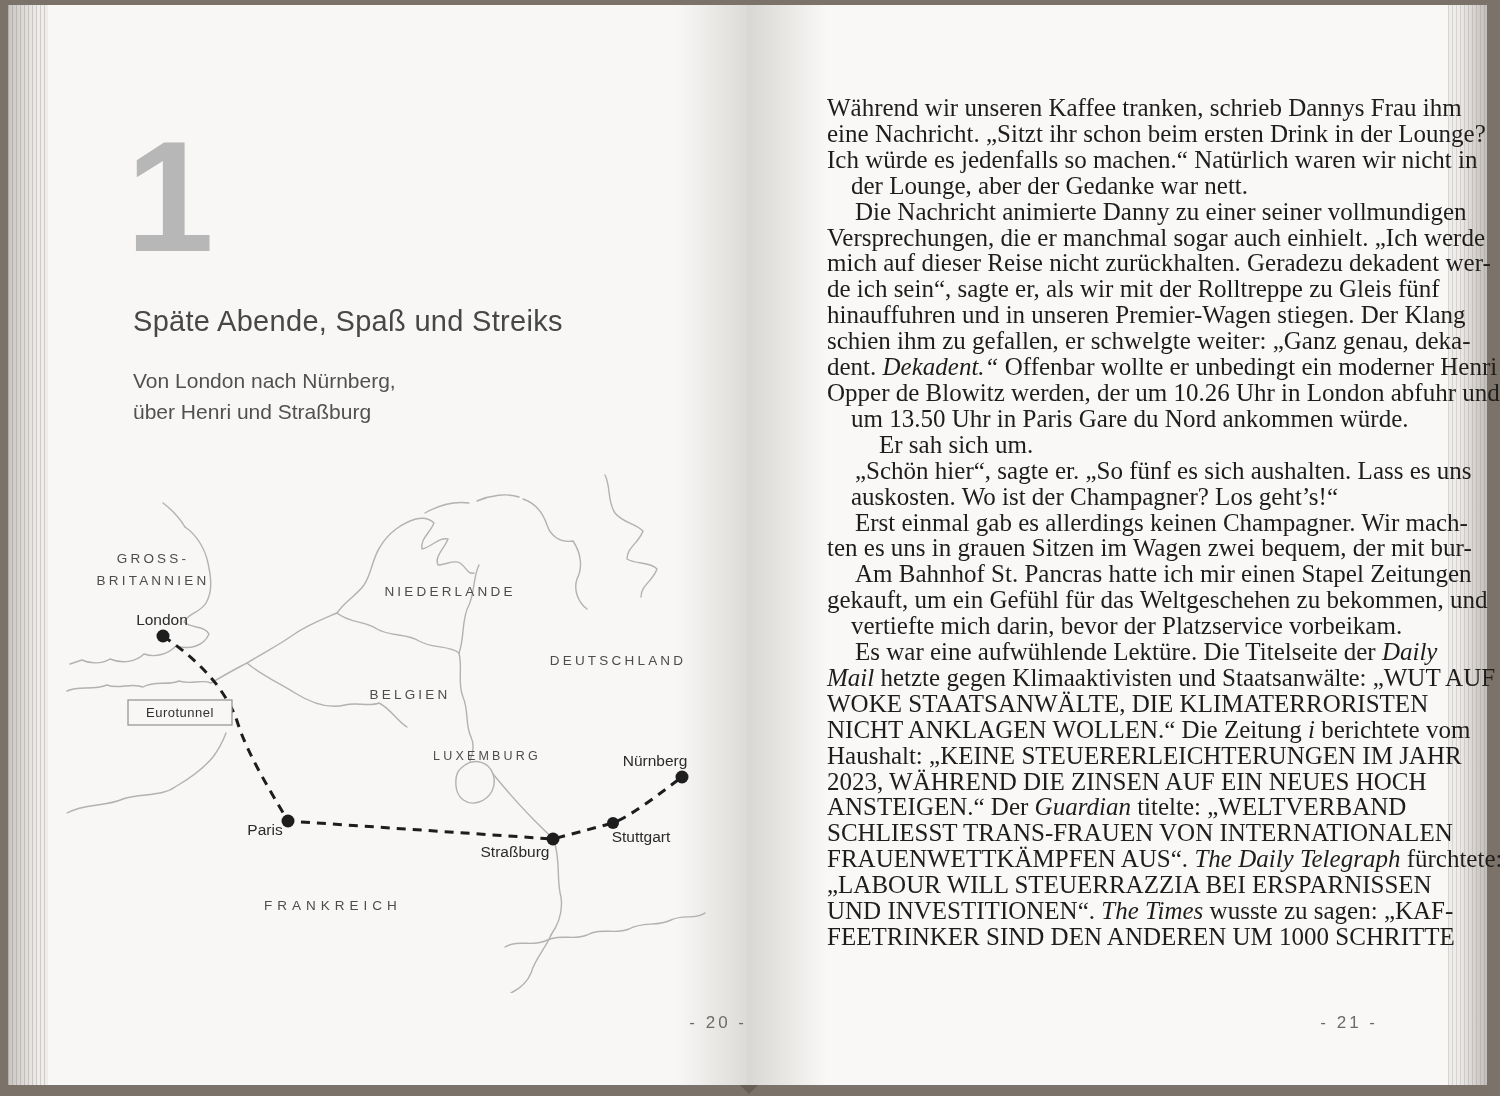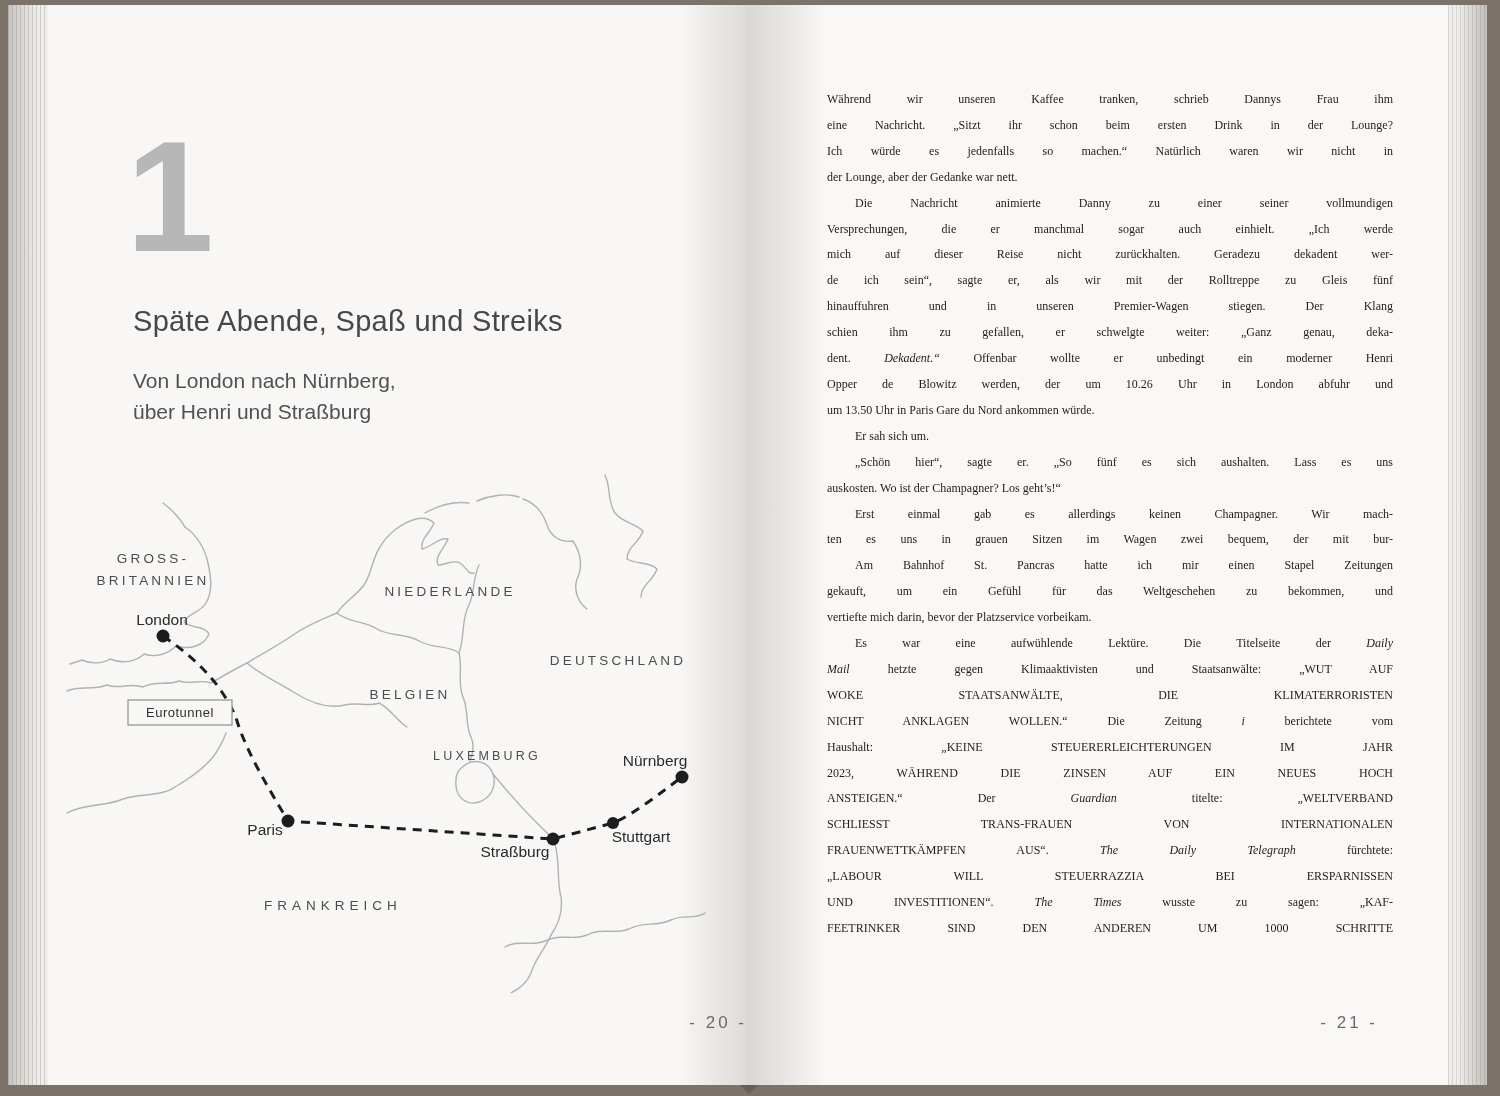--- a/index.html
+++ b/index.html
@@ -66,26 +66,26 @@
   .map-tunnel-box{fill:#f8f7f5;stroke:#8f8f8f;stroke-width:1.2;}
   .map-tunnel{font-family:"Liberation Sans",sans-serif;font-size:13px;fill:#2f2f2f;letter-spacing:.5px;}
   .folio{
     position:absolute;left:0;right:0;top:1008px;text-align:right;
     font-size:17px;letter-spacing:3px;color:#6b6b6b;
   }
   .page-right .folio{right:70px;}
 
   
   .body-text{
-    position:absolute;left:80px;top:82px;width:566px;
-    font-family:"Liberation Serif",serif;font-size:12px;line-height:25.9px;
+    position:absolute;left:80px;top:90px;width:566px;
+    font-family:"Liberation Serif",serif;font-size:25px;line-height:25.9px;
     color:#1f1d1b;
   }
   .bline{white-space:nowrap;text-align:justify;text-align-last:justify;}
-  .bline.last{text-align-last:left;}
+  .bline.last{text-align-last:left;margin-left:24px;}
   .bline.indent{text-indent:28px;}
   .bline em{font-style:italic;}
 </style>
 </head>
 <body>
 
 <div class="book">
 
   <div class="fore-edge left"></div>
   <div class="fore-edge right"></div>

